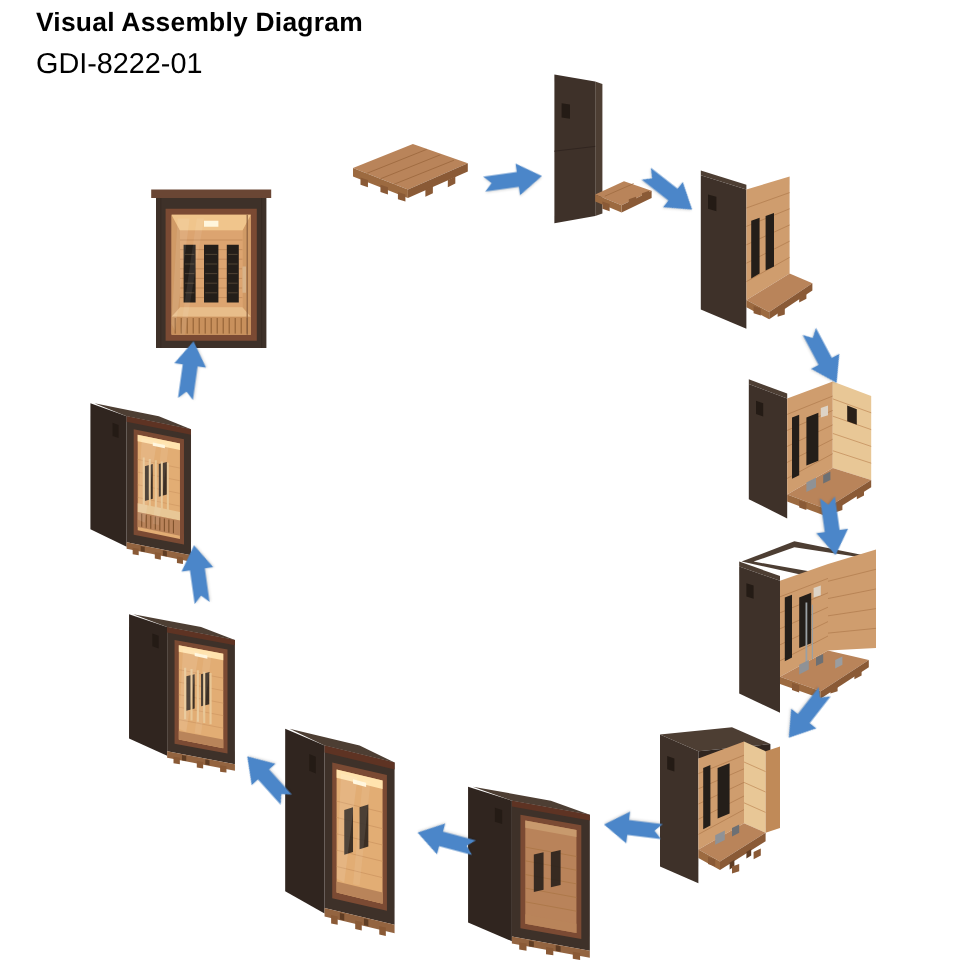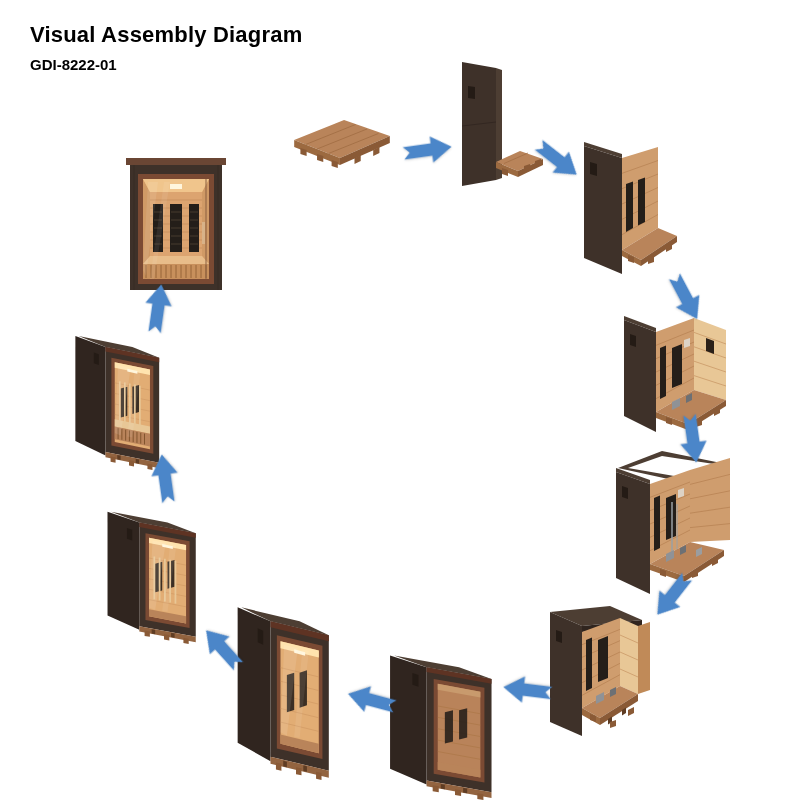--- a/index.html
+++ b/index.html
@@ -1,22 +1,22 @@
 <!DOCTYPE html>
 <html><head>
 <meta charset="utf-8">
 <style>
   html,body{margin:0;padding:0;}
   body{
     width:800px;height:800px;background:#ffffff;position:relative;overflow:hidden;
     font-family:"Liberation Sans", sans-serif;
   }
   .hdr{position:absolute;left:30px;top:6px;color:#000;}
-  .hdr h1{font-size:22px;font-weight:bold;margin:16px 0 8px 0;letter-spacing:0.2px;}
-  .hdr h2{font-size:15px;font-weight:bold;margin:0;}
+  .hdr h1{font-size:22px;font-weight:bold;margin:0 0 8px 0;letter-spacing:0.2px;}
+  .hdr h2{font-size:24px;font-weight:normal;margin:0;}
   .step{position:absolute;}
   .step svg{width:100%;height:100%;display:block;}
   .arrow{position:absolute;width:56px;height:30px;}
   .arrow svg{width:100%;height:100%;display:block;filter:drop-shadow(0 1px 1px rgba(0,0,0,0.15));}
 </style>
 </head>
 <body>
 
 <div class="hdr">
   <h1>Visual Assembly Diagram</h1>

